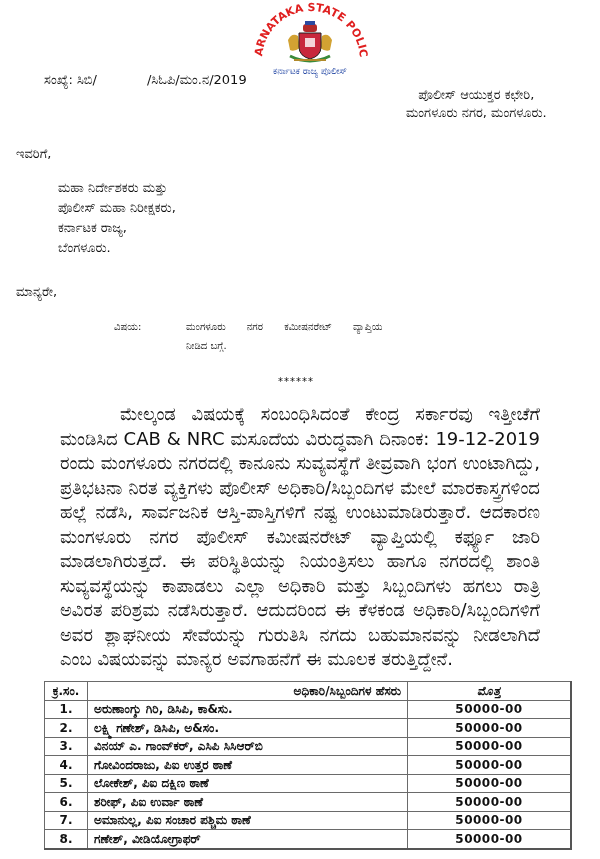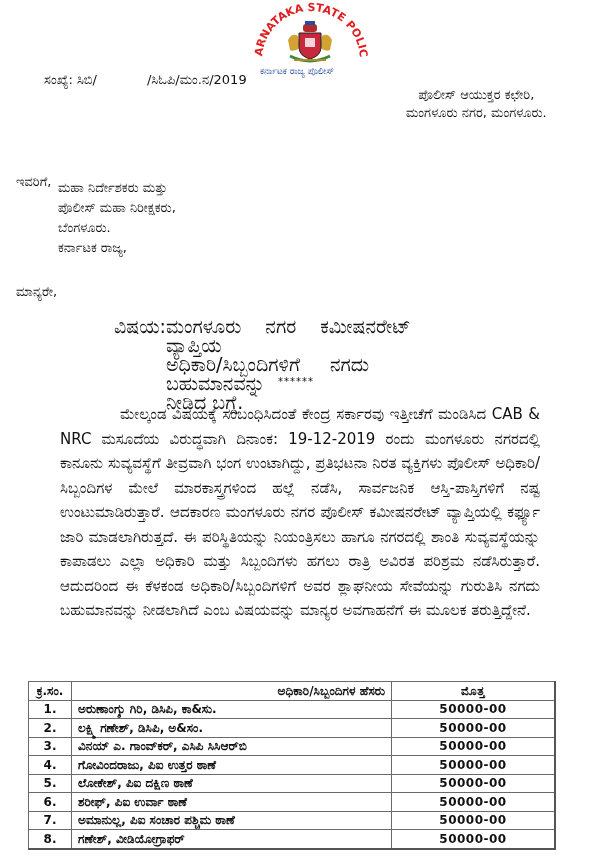--- a/index.html
+++ b/index.html
@@ -1,36 +1,36 @@
 <!DOCTYPE html>
 <html><head>
   <meta charset="utf-8">
   <style>
     html, body { margin: 0; padding: 0; background: #ffffff; }
     body { width: 600px; height: 859px; position: relative; overflow: hidden;
       font-family: "DejaVu Sans", sans-serif; color: #111; font-size: 13px; }
     .abs { position: absolute; }
     .logo { left: 248px; top: 2px; width: 124px; height: 80px; }
-    .logo-kn { left: 260px; top: 66px; width: 100px; font-size: 9px; color: #1a3fa0; }
+    .logo-kn { left: 260px; top: 66px; width: 100px; text-align: center; font-size: 9px; color: #1a3fa0; }
     .ref { left: 44px; top: 72px; font-size: 13px; }
     .ref .gap { display: inline-block; width: 50px; }
     .addr { left: 406px; top: 86px; font-size: 13px; line-height: 18px; text-align: center; }
     .addr .l3 { padding-left: 12px; }
-    .to { left: 16px; top: 146px; font-size: 13px; margin-top: 28px; }
+    .to { left: 16px; top: 146px; font-size: 13px; }
     .recip { left: 58px; top: 178px; font-size: 13px; line-height: 20px; }
     .sal { left: 16px; top: 284px; font-size: 13px; }
-    .subj { left: 114px; top: 317px; font-size: 19px; line-height: 19px; }
+    .subj { left: 114px; top: 317px; font-size: 10px; line-height: 19px; }
     .subj-label { display: inline-block; width: 52px; vertical-align: top; }
-    .subj-body { display: inline-block; width: 300px; vertical-align: top; }
+    .subj-body { display: inline-block; width: 300px; vertical-align: top; margin-left: 20px; }
     .subj-body .l1 { word-spacing: 18px; }
     .subj-body .l2 { word-spacing: 24px; }
     .stars { left: 278px; top: 376px; font-size: 10px; letter-spacing: 1px; }
-    .para { left: 60px; top: 402px; width: 480px; font-size: 15px; line-height: 24.5px; text-align: justify; }
+    .para { left: 60px; top: 402px; width: 480px; font-size: 18px; line-height: 24.5px; text-align: justify; }
     .para .first { text-indent: 60px; }
-    table.awards { position: absolute; left: 28px; top: 681px; width: 528px; border-collapse: collapse; font-size: 12px; border-radius: 24px; }
+    table.awards { position: absolute; left: 44px; top: 681px; width: 528px; border-collapse: collapse; font-size: 12px; border-radius: 24px; }
     table.awards th, table.awards td { border: 1px solid #6a6a6a; height: 17.5px; padding: 0 6px; font-weight: bold; }
     table.awards th { font-weight: bold; }
     table.awards td.num { text-align: center; width: 30px; }
     table.awards td.amt, table.awards th.amt { text-align: center; width: 150px; font-weight: bold; letter-spacing: 0.5px; }
     table.awards th.name { text-align: right; }
     table.awards td.name { text-align: left; }
     table.awards { border-bottom: 2px solid #555; border-right: 2px solid #555; }
   </style>
 </head>
 <body>
@@ -66,46 +66,45 @@
 <div class="abs addr">
   <div>ಪೊಲೀಸ್ ಆಯುಕ್ತರ ಕಛೇರಿ,</div>
   <div>ಮಂಗಳೂರು ನಗರ, ಮಂಗಳೂರು.</div>
 </div>
 
 <div class="abs to">ಇವರಿಗೆ,</div>
 
 <div class="abs recip">
   <div>ಮಹಾ ನಿರ್ದೇಶಕರು ಮತ್ತು</div>
   <div>ಪೊಲೀಸ್ ಮಹಾ ನಿರೀಕ್ಷಕರು,</div>
+  <div>ಕರ್ನಾಟಕ ರಾಜ್ಯ,</div>
   <div>ಬೆಂಗಳೂರು.</div>
-  <div>ಕರ್ನಾಟಕ ರಾಜ್ಯ,</div>
 </div>
 
 <div class="abs sal">ಮಾನ್ಯರೇ,</div>
 
 <div class="abs subj">
   <span class="subj-label">ವಿಷಯ:</span><span class="subj-body">
     <div class="l1">ಮಂಗಳೂರು ನಗರ ಕಮೀಷನರೇಟ್ ವ್ಯಾಪ್ತಿಯ</div>
-    <div class="l2">ಅಧಿಕಾರಿ/ಸಿಬ್ಬಂದಿಗಳಿಗೆ ನಗದು ಬಹುಮಾನವನ್ನು</div>
     <div>ನೀಡಿದ ಬಗ್ಗೆ.</div>
   </span>
 </div>
 
 <div class="abs stars">******</div>
 
 <div class="abs para">
   <div class="first">ಮೇಲ್ಕಂಡ ವಿಷಯಕ್ಕೆ ಸಂಬಂಧಿಸಿದಂತೆ ಕೇಂದ್ರ ಸರ್ಕಾರವು ಇತ್ತೀಚೆಗೆ ಮಂಡಿಸಿದ CAB &amp; NRC ಮಸೂದೆಯ ವಿರುದ್ಧವಾಗಿ ದಿನಾಂಕ: 19-12-2019 ರಂದು ಮಂಗಳೂರು ನಗರದಲ್ಲಿ ಕಾನೂನು ಸುವ್ಯವಸ್ಥೆಗೆ ತೀವ್ರವಾಗಿ ಭಂಗ ಉಂಟಾಗಿದ್ದು, ಪ್ರತಿಭಟನಾ ನಿರತ ವ್ಯಕ್ತಿಗಳು ಪೊಲೀಸ್ ಅಧಿಕಾರಿ/ಸಿಬ್ಬಂದಿಗಳ ಮೇಲೆ ಮಾರಕಾಸ್ತ್ರಗಳಿಂದ ಹಲ್ಲೆ ನಡೆಸಿ, ಸಾರ್ವಜನಿಕ ಆಸ್ತಿ-ಪಾಸ್ತಿಗಳಿಗೆ ನಷ್ಟ ಉಂಟುಮಾಡಿರುತ್ತಾರೆ. ಆದಕಾರಣ ಮಂಗಳೂರು ನಗರ ಪೊಲೀಸ್ ಕಮೀಷನರೇಟ್ ವ್ಯಾಪ್ತಿಯಲ್ಲಿ ಕರ್ಫ್ಯೂ ಜಾರಿ ಮಾಡಲಾಗಿರುತ್ತದೆ. ಈ ಪರಿಸ್ಥಿತಿಯನ್ನು ನಿಯಂತ್ರಿಸಲು ಹಾಗೂ ನಗರದಲ್ಲಿ ಶಾಂತಿ ಸುವ್ಯವಸ್ಥೆಯನ್ನು ಕಾಪಾಡಲು ಎಲ್ಲಾ ಅಧಿಕಾರಿ ಮತ್ತು ಸಿಬ್ಬಂದಿಗಳು ಹಗಲು ರಾತ್ರಿ ಅವಿರತ ಪರಿಶ್ರಮ ನಡೆಸಿರುತ್ತಾರೆ. ಆದುದರಿಂದ ಈ ಕೆಳಕಂಡ ಅಧಿಕಾರಿ/ಸಿಬ್ಬಂದಿಗಳಿಗೆ ಅವರ ಶ್ಲಾಘನೀಯ ಸೇವೆಯನ್ನು ಗುರುತಿಸಿ ನಗದು ಬಹುಮಾನವನ್ನು ನೀಡಲಾಗಿದೆ ಎಂಬ ವಿಷಯವನ್ನು ಮಾನ್ಯರ ಅವಗಾಹನೆಗೆ ಈ ಮೂಲಕ ತರುತ್ತಿದ್ದೇನೆ.</div>
 </div>
 
 <table class="awards">
   <thead>
     <tr>
       <th class="num">ಕ್ರ.ಸಂ.</th>
       <th class="name">ಅಧಿಕಾರಿ/ಸಿಬ್ಬಂದಿಗಳ ಹೆಸರು</th>
-      <th class="amt" style="font-weight:bold;">ಮೊತ್ತ</th>
+      <th class="amt" style="font-weight:bold;font-style:italic;">ಮೊತ್ತ</th>
     </tr>
   </thead>
   <tbody>
     <tr>
       <td class="num">1.</td>
       <td class="name">ಅರುಣಾಂಗ್ಶು ಗಿರಿ, ಡಿಸಿಪಿ, ಕಾ&amp;ಸು.</td>
       <td class="amt">50000-00</td>
     </tr>
     <tr>
       <td class="num">2.</td>

